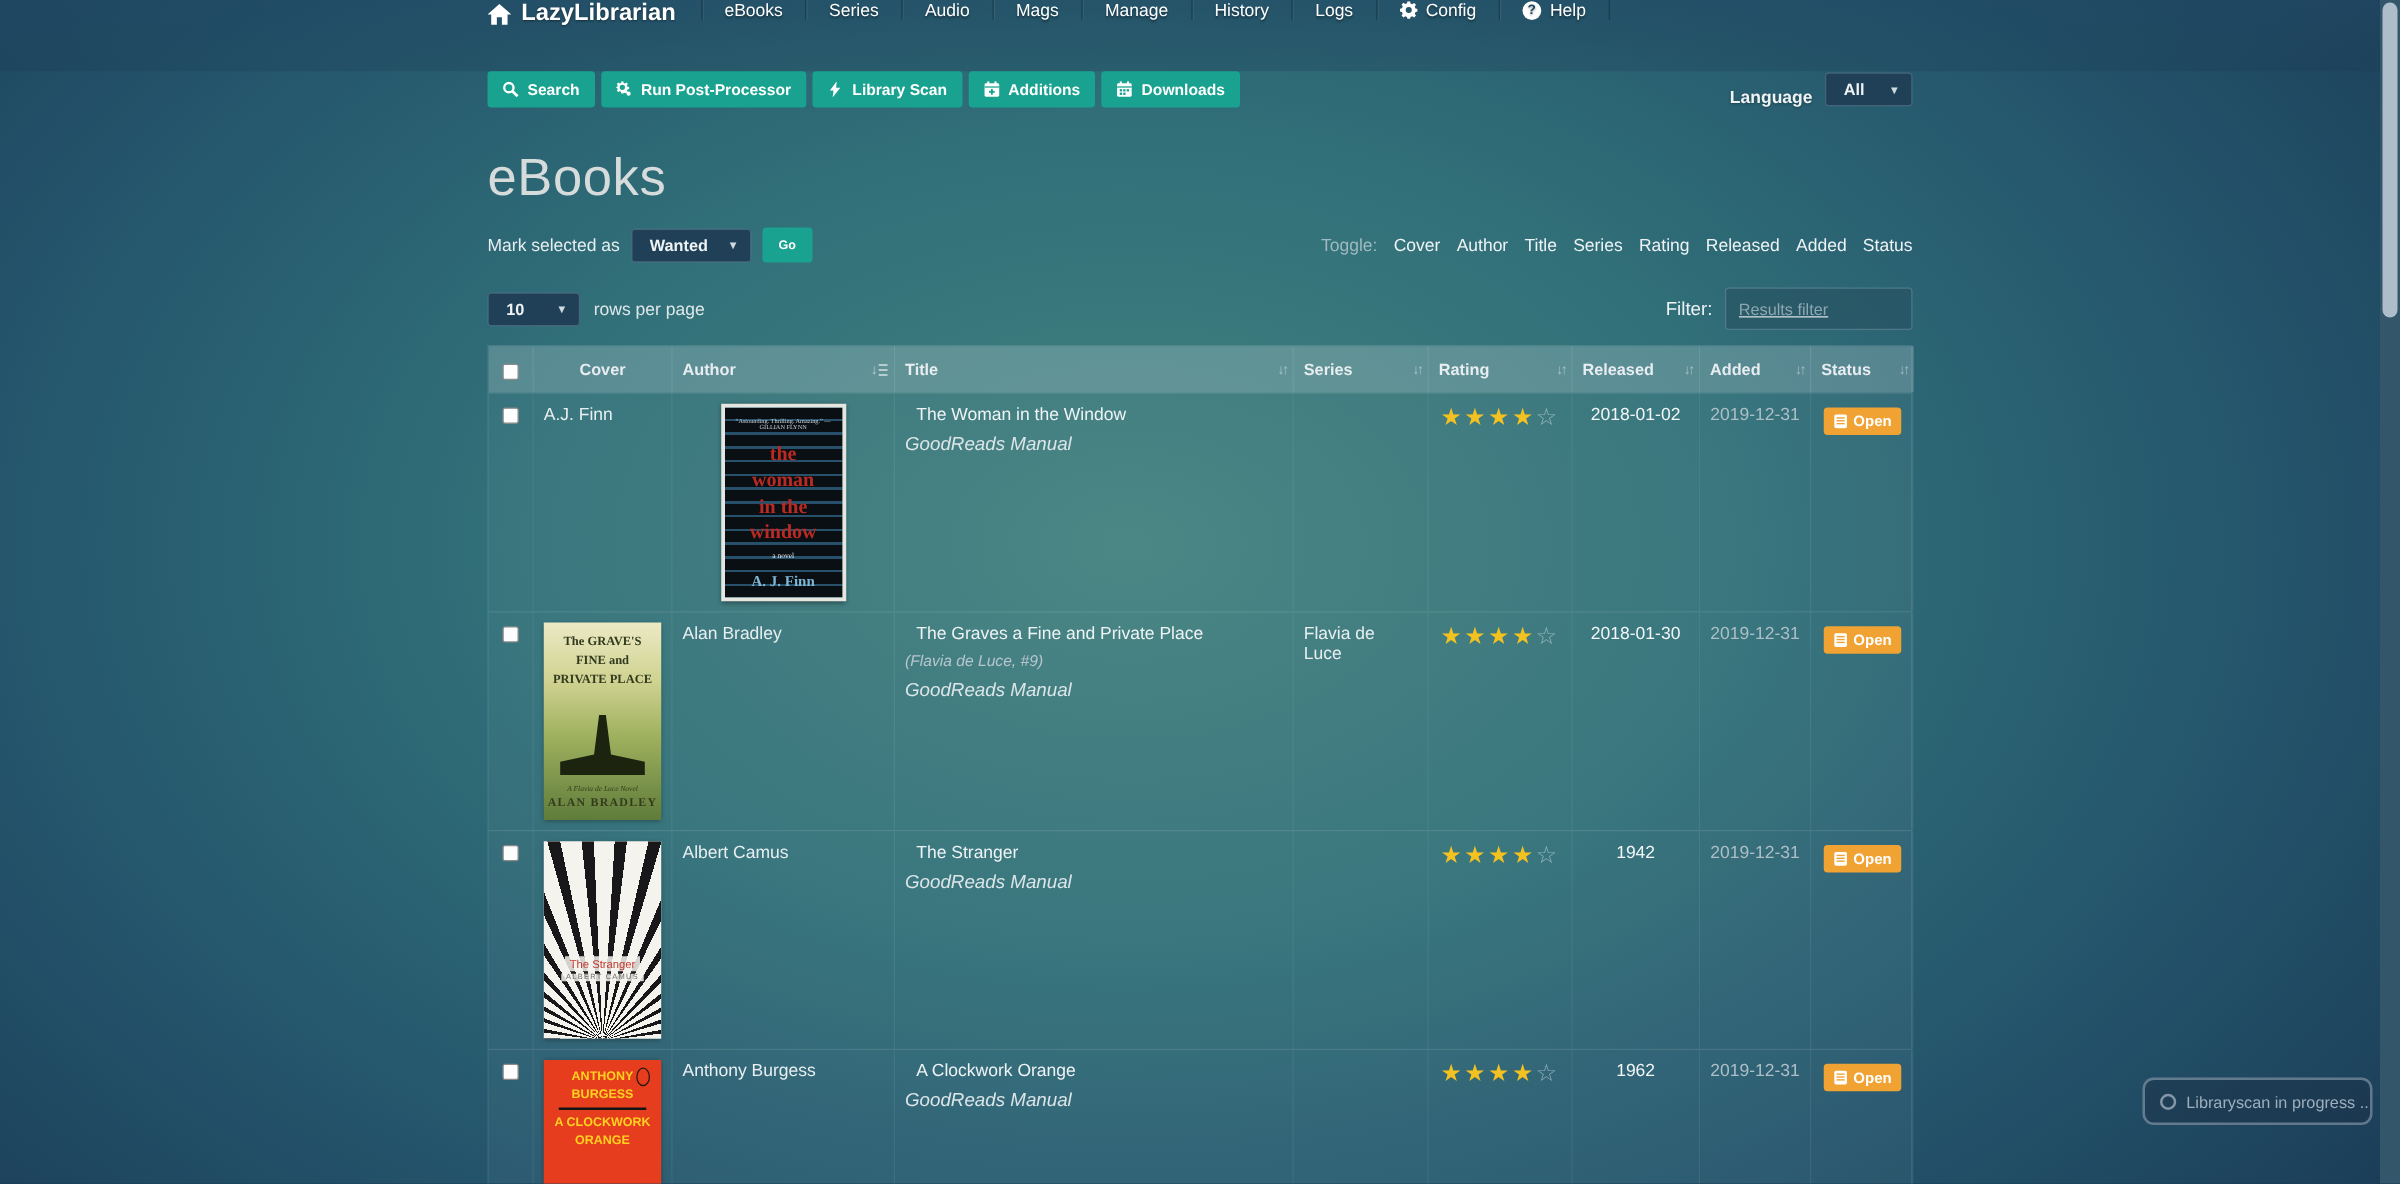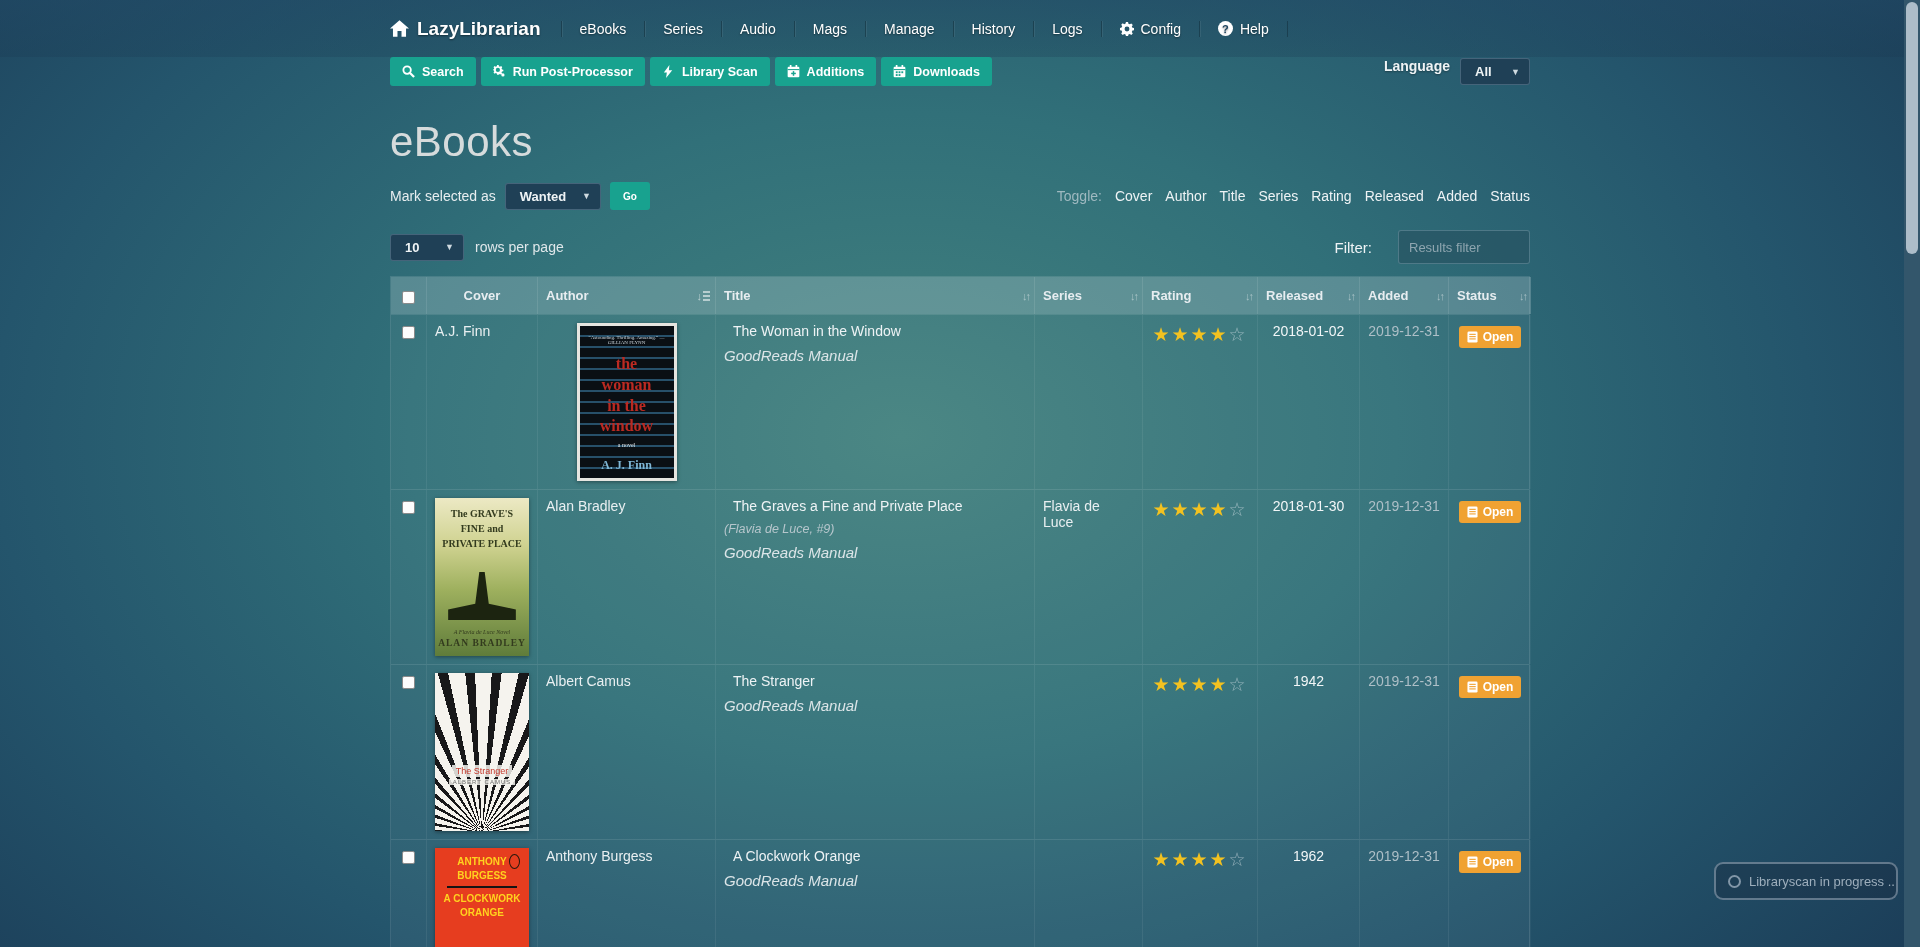--- a/index.html
+++ b/index.html
@@ -10,40 +10,40 @@
     color:#e6ecee;
   }
   .viewport {
     position:relative; width:1920px; height:947px; overflow:hidden;
     background:radial-gradient(1300px 850px at 47% 46%, #43827f 0%, #317079 38%, #24556c 70%, #1b3c57 100%);
   }
   .container { width:1140px; margin:0 auto; position:relative; }
 
   
   .navbar { height:57px; background:linear-gradient(180deg, rgba(32,70,98,0.55), rgba(25,55,80,0.25)); }
-  .nav-inner { width:1140px; margin:0 auto; height:57px; display:flex; align-items:center; }
+  .nav-inner { width:1140px; margin:0 auto; height:57px; display:flex; align-items:flex-start; }
   .brand { display:flex; align-items:center; gap:8px; color:#fff; font-size:19px; font-weight:700;
     text-shadow:0 1px 2px rgba(0,0,0,0.45); padding-right:20px; cursor:pointer; text-decoration:none;}
   .brand svg { width:19px; height:17px; }
   .nav-item { display:flex; align-items:center; gap:7px; padding:0 18px; color:#fff; font-size:14px;
     text-shadow:0 1px 2px rgba(0,0,0,0.45); border-left:1px solid rgba(10,25,35,0.35);
     box-shadow:inset 1px 0 0 rgba(255,255,255,0.07); cursor:pointer; text-decoration:none; }
   .nav-item:last-child { border-right:1px solid rgba(10,25,35,0.35); }
   .nav-item svg { width:14px; height:14px; }
   .qmark { display:inline-flex; align-items:center; justify-content:center; width:15px; height:15px;
     border-radius:50%; background:#fff; color:#1e4560; font-size:11px; font-weight:700; }
 
   
   .toolbar-row { display:flex; justify-content:space-between; align-items:center; }
   .btn-group { display:flex; gap:5px; }
   .tbtn { display:flex; align-items:center; gap:7px; height:29px; padding:0 12px; background:#18a28f;
     color:#fff; font-size:12.5px; font-weight:700; border:none; border-radius:3px; cursor:pointer;
     font-family:"Liberation Sans", sans-serif; }
   .tbtn svg { width:13px; height:13px; }
-  .lang-wrap { display:flex; align-items:flex-start; gap:10px; }
+  .lang-wrap { display:flex; align-items:flex-end; gap:10px; }
   .lang-label { font-size:14px; color:#eef3f5; font-weight:700; text-shadow:0 1px 2px rgba(0,0,0,0.35); }
 
   .fake-select { display:flex; align-items:center; justify-content:space-between; background:#1f4056;
     border:1px solid rgba(140,170,190,0.35); border-radius:3px; color:#eef3f5; font-size:13px;
     font-weight:700; height:27px; padding:0 9px 0 14px; cursor:pointer; }
   .fake-select .caret { font-size:9px; color:#cfdae0; margin-left:12px; }
 
   
   .page-title { margin-top:32px; font-size:42px; font-weight:500; color:#d6dbdc; letter-spacing:0.5px; }
   .mark-row { display:flex; justify-content:space-between; align-items:center; margin-top:16px; }
@@ -53,24 +53,24 @@
   .go-btn { height:28px; width:40px; background:#18a28f; color:#fff; border:none; border-radius:3px;
     font-size:10px; font-weight:700; cursor:pointer; font-family:"Liberation Sans", sans-serif;}
   .toggle-row { display:flex; align-items:center; gap:13px; font-size:14px; }
   .toggle-label { color:#9fb9c0; }
   .toggle-link { color:#eef3f5; cursor:pointer; text-decoration:none; }
 
   .listctl-row { display:flex; justify-content:space-between; align-items:center; margin-top:20px; }
   .listctl-left { display:flex; align-items:center; gap:11px; }
   .sel-rows { width:74px; }
   .rows-label { font-size:14px; color:#dfe7ea; }
-  .filter-wrap { display:flex; align-items:center; gap:26px; }
+  .filter-wrap { display:flex; align-items:center; gap:10px; }
   .filter-label { font-size:15px; color:#eef3f5; }
-  .filter-input { width:132px; height:29px; background:rgba(38,80,95,0.6); border:1px solid rgba(150,180,195,0.35);
-    border-radius:3px; color:#dbe4e8; font-size:13px; padding:16px 10px; font-family:"Liberation Sans", sans-serif; }
+  .filter-input { width:150px; height:29px; background:rgba(38,80,95,0.6); border:1px solid rgba(150,180,195,0.35);
+    border-radius:3px; color:#dbe4e8; font-size:13px; padding:16px 10px; font-family:"Liberation Sans", sans-serif;text-decoration:underline; }
   .filter-input::placeholder { color:#8fa6b0; }
 
   
   .grid { display:grid; grid-template-columns:35px 111px 178px 319px 108px 115px 102px 89px 83px; }
   .table { margin-top:12px; border:1px solid rgba(255,255,255,0.12); }
   .thead .cell { background:rgba(198,214,220,0.28); font-size:13px; font-weight:700; color:#e7edf0;
     height:37px; display:flex; align-items:center; position:relative; padding:0 8px;
     border-left:1px solid rgba(255,255,255,0.10); }
   .thead .cell:first-child { border-left:none; justify-content:center; }
   .th-cover { justify-content:center; }

